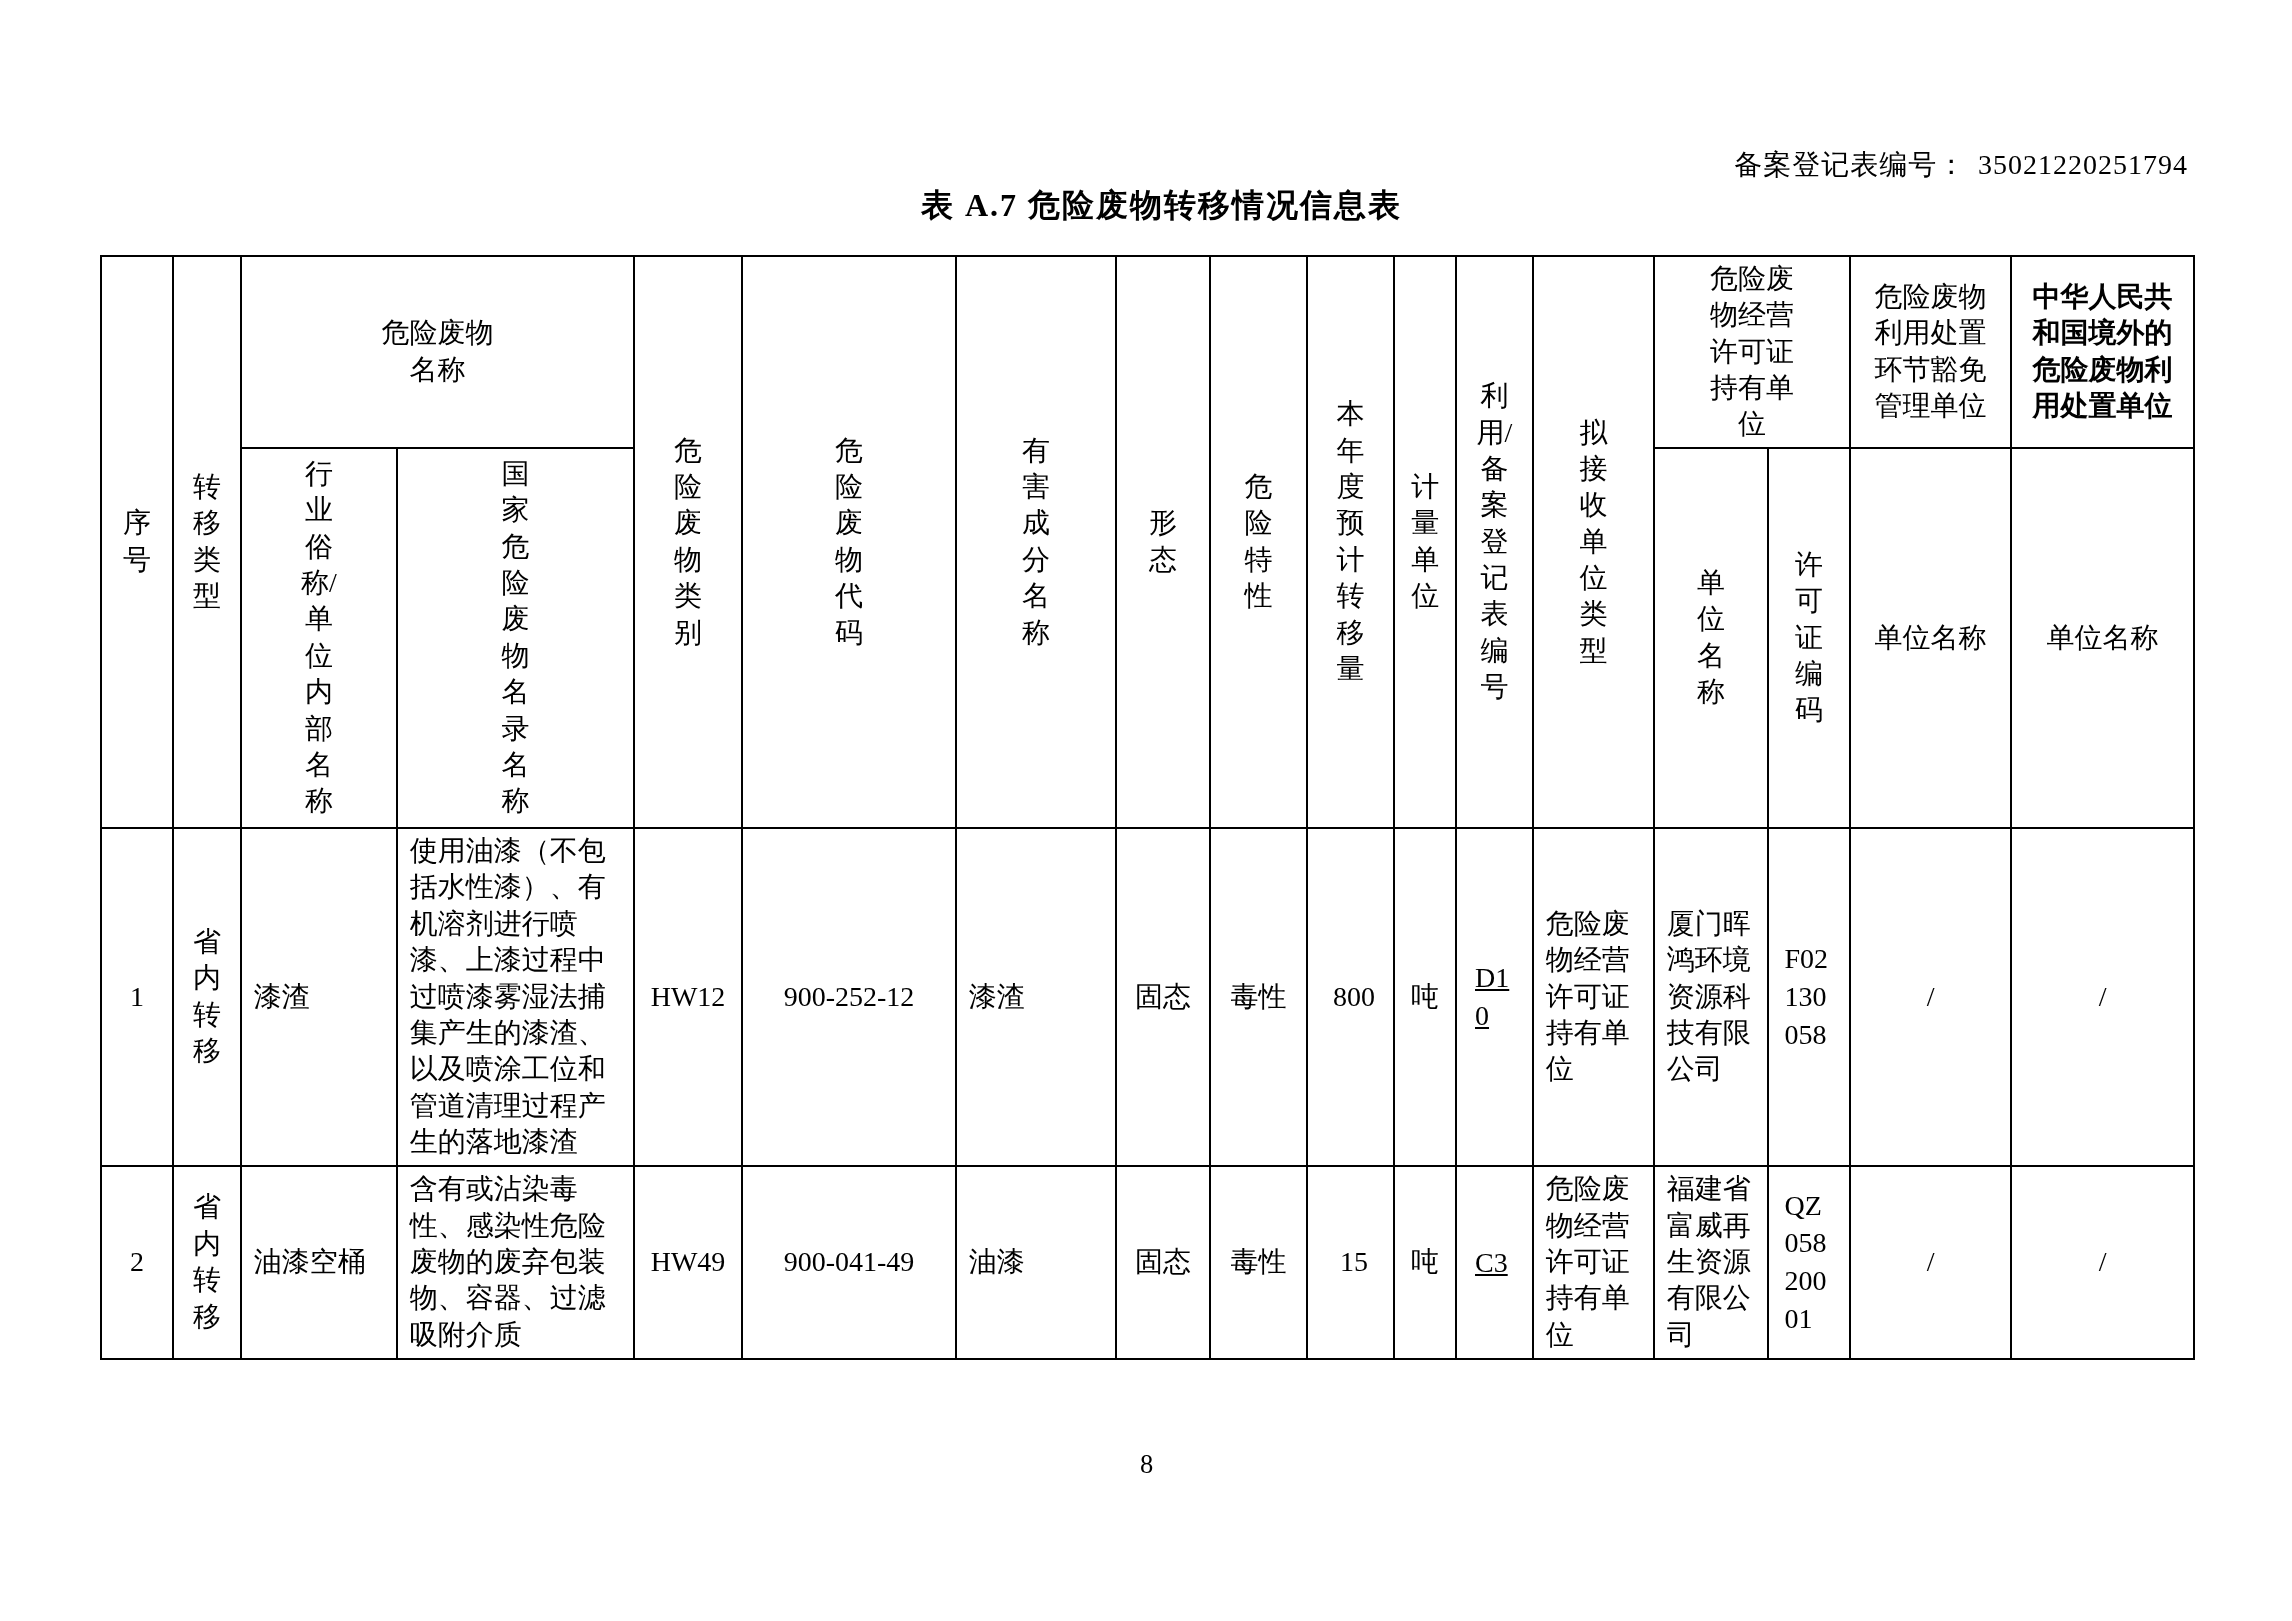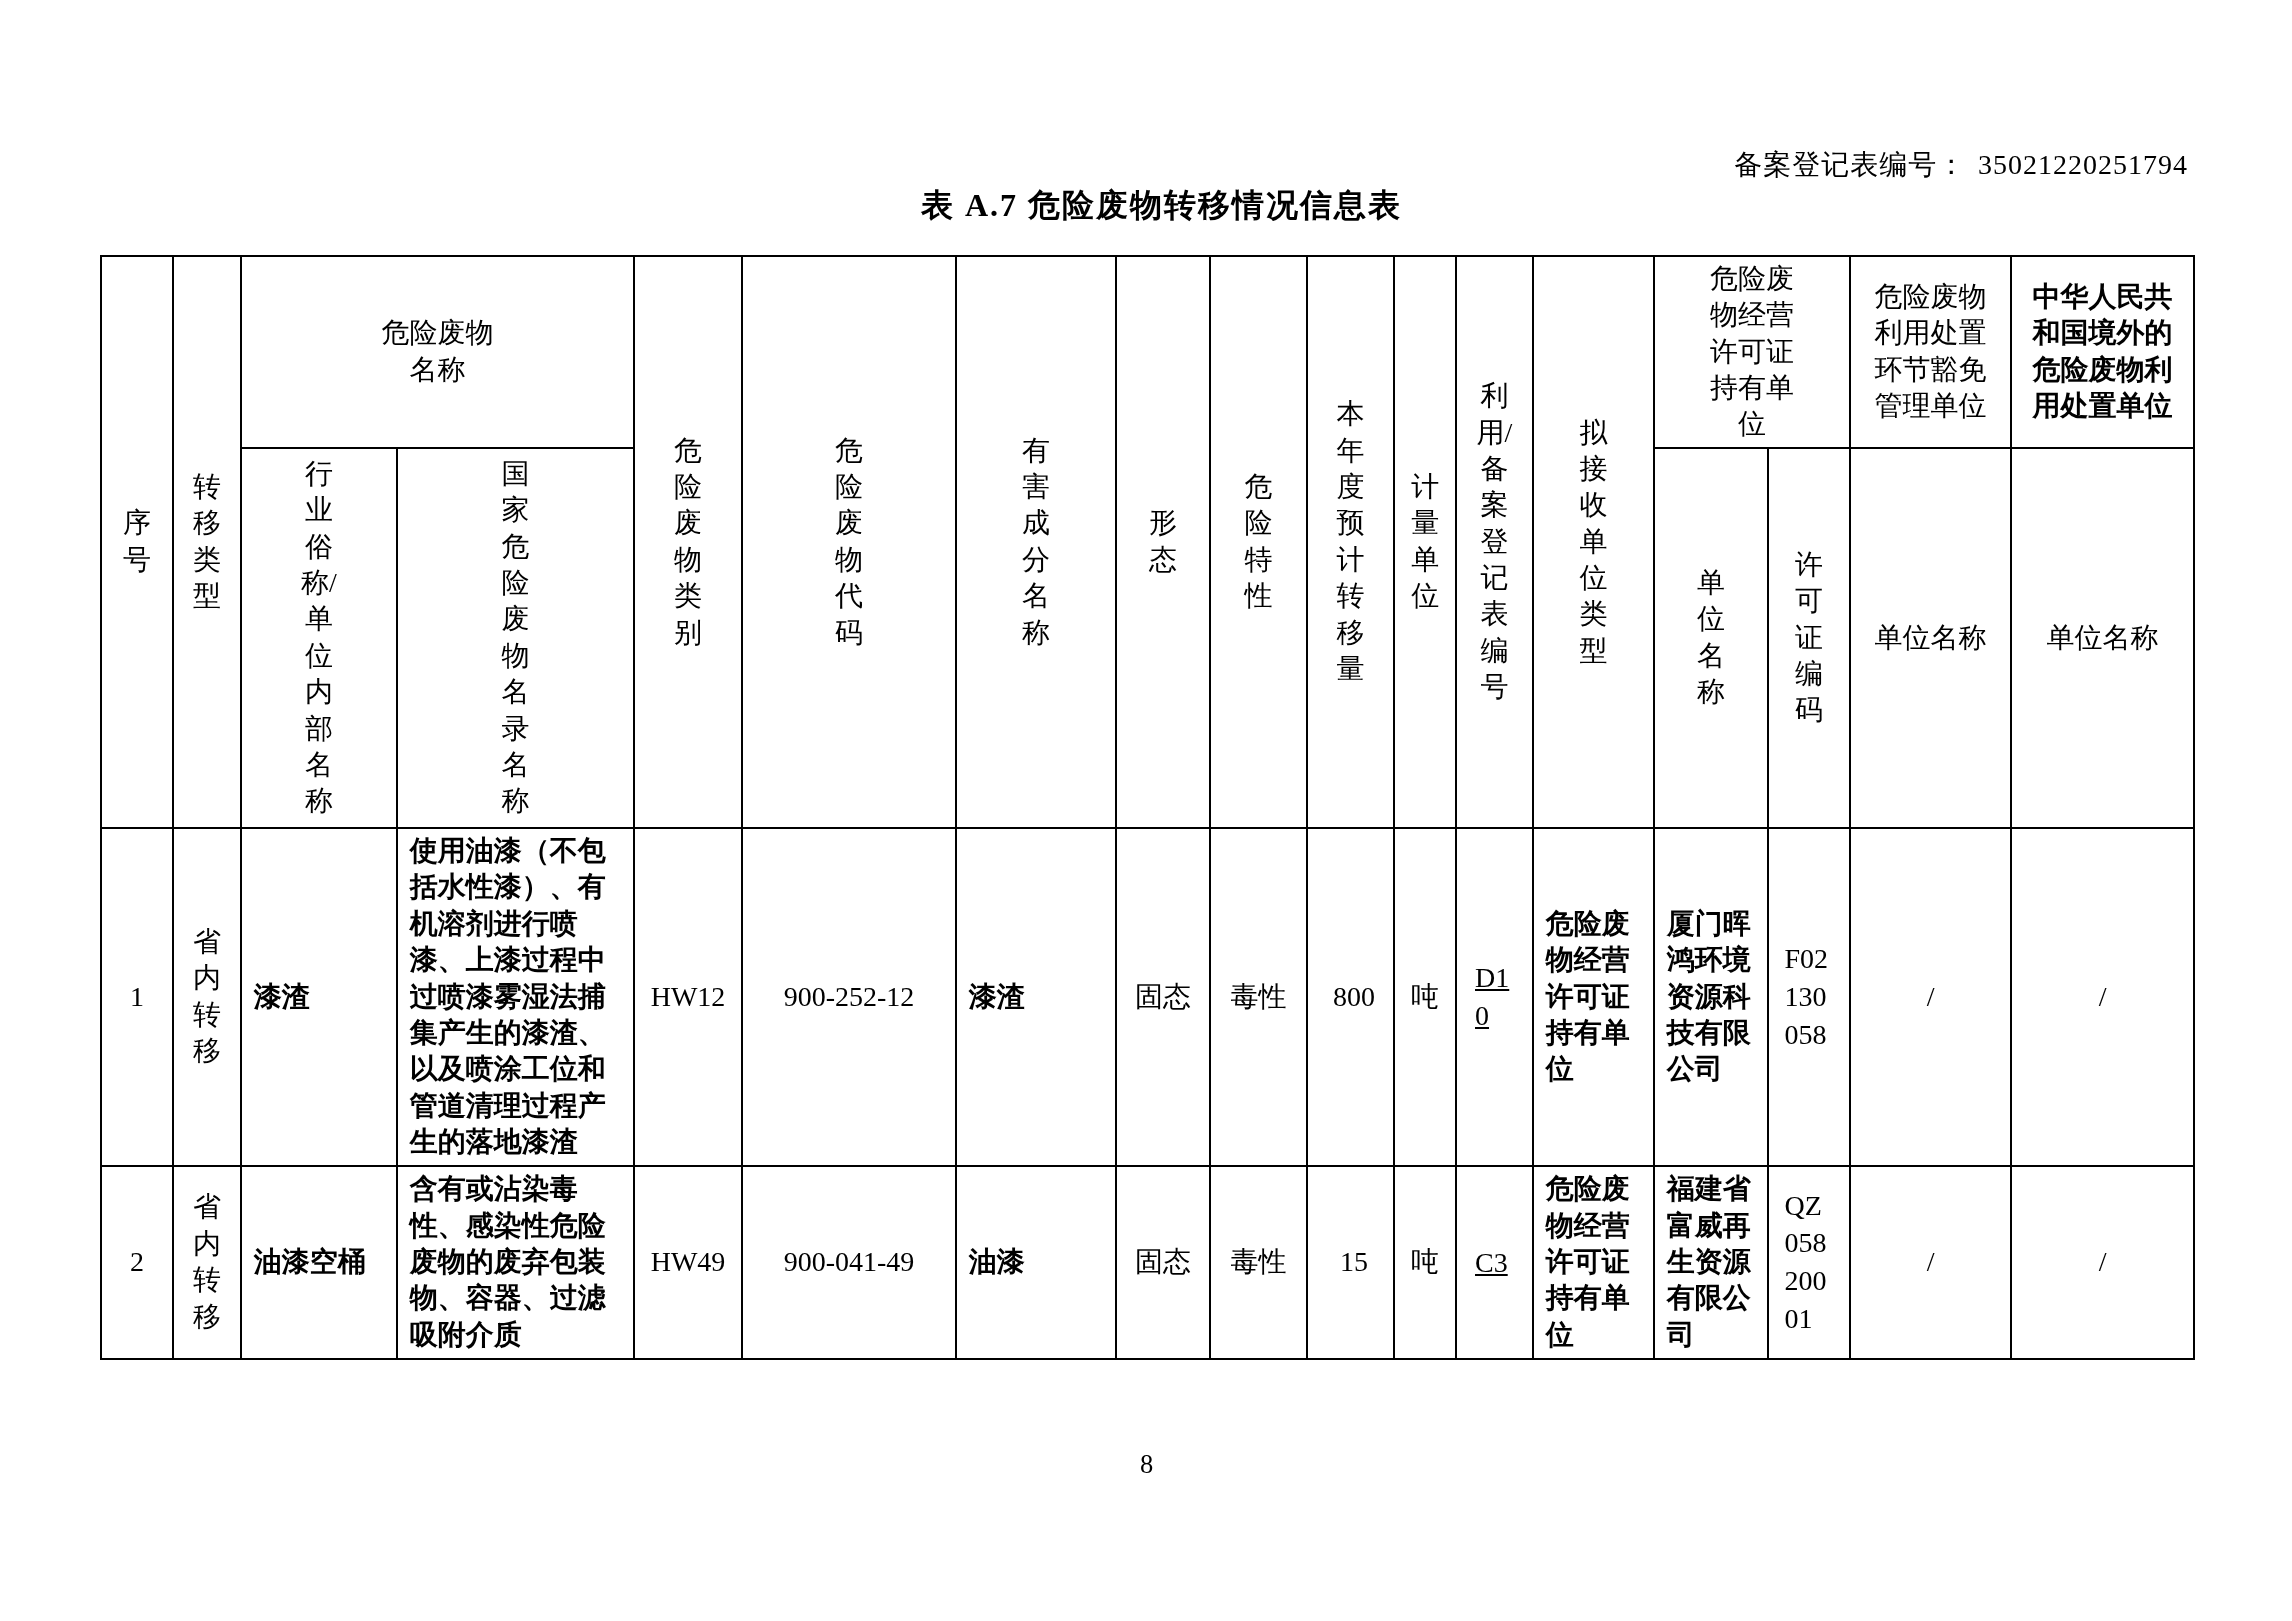--- a/index.html
+++ b/index.html
@@ -67,21 +67,21 @@
   .hwrap {
     display: inline-block;
     word-break: break-all;
     line-height: 1.3;
     text-align: center;
     vertical-align: middle;
   }
   .w3 { width: 3.35em; }
   .w4 { width: 4.35em; }
   .w5 { width: 5.35em; font-weight: bold; }
-  td.left { text-align: left; padding-left: 11.8px; padding-right: 9.8px; font-weight: bold; }
+  td.left { text-align: left; padding-left: 11.8px; padding-right: 9.8px; }
   td.num  { padding-right: 1px; }
   
   .codewrap {
     display: inline-block;
     width: 49px;
     word-break: break-all;
     text-align: left;
     line-height: 1.35;
     vertical-align: middle;
   }

